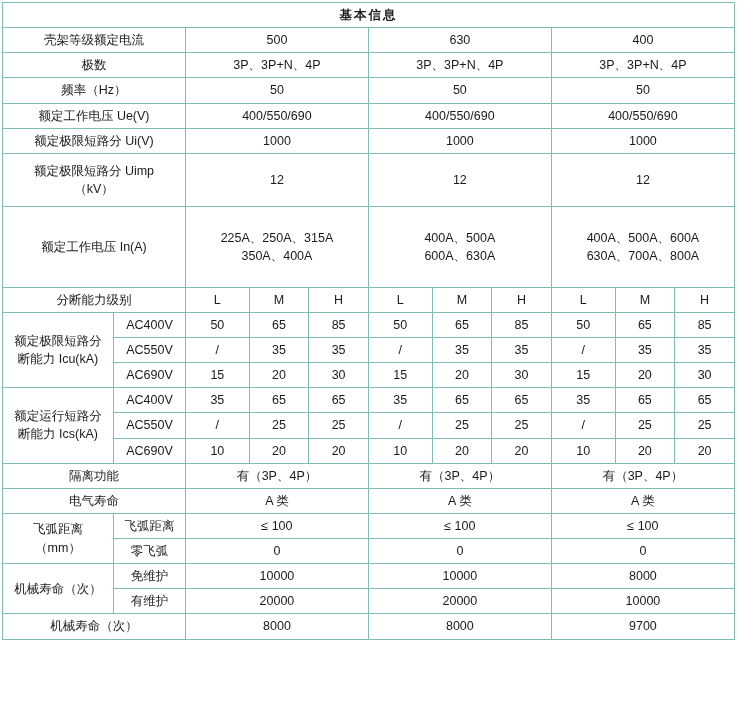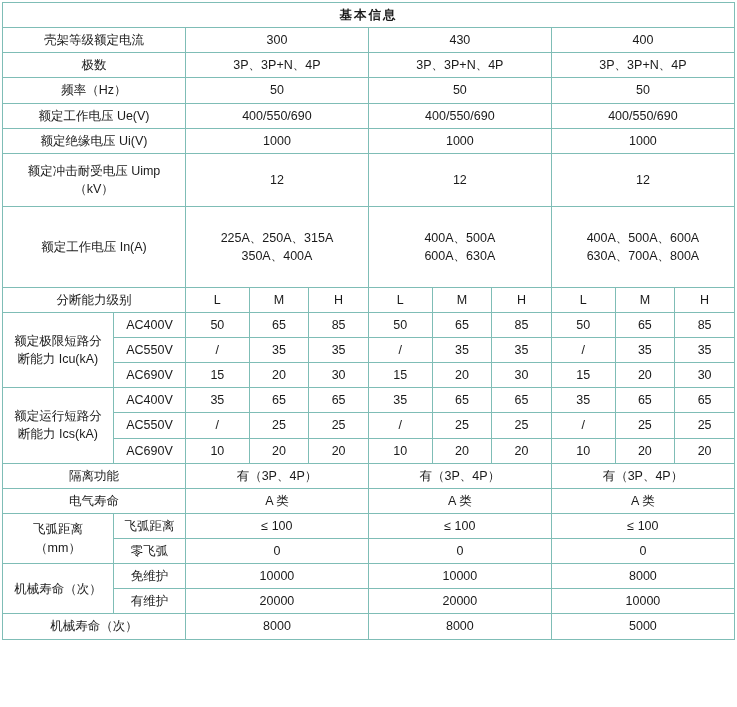--- a/index.html
+++ b/index.html
@@ -79,22 +79,22 @@
       <col style="width:58px">
     </colgroup>
 
     <tbody>
         <tr>
       <td class="hdr" colspan="11">基本信息</td>
     </tr>
 
     <tr>
       <td class="label" colspan="2">壳架等级额定电流</td>
-      <td colspan="3">300</td>
-      <td colspan="3">430</td>
+      <td colspan="3">500</td>
+      <td colspan="3">630</td>
       <td colspan="3">400</td>
     </tr>
 
     <tr>
       <td class="label" colspan="2">极数</td>
       <td colspan="3">3P、3P+N、4P</td>
       <td colspan="3">3P、3P+N、4P</td>
       <td colspan="3">3P、3P+N、4P</td>
     </tr>
 
@@ -106,28 +106,28 @@
     </tr>
 
     <tr>
       <td class="label" colspan="2">额定工作电压 Ue(V)</td>
       <td colspan="3">400/550/690</td>
       <td colspan="3">400/550/690</td>
       <td colspan="3">400/550/690</td>
     </tr>
 
     <tr>
-      <td class="label" colspan="2">额定绝缘电压 Ui(V)</td>
+      <td class="label" colspan="2">额定极限短路分 Ui(V)</td>
       <td colspan="3">1000</td>
       <td colspan="3">1000</td>
       <td colspan="3">1000</td>
     </tr>
 
     <tr>
-      <td class="label multi tall" colspan="2">额定冲击耐受电压 Uimp
+      <td class="label multi tall" colspan="2">额定极限短路分 Uimp
 （kV）</td>
       <td class="tall" colspan="3">12</td>
       <td class="tall" colspan="3">12</td>
       <td class="tall" colspan="3">12</td>
     </tr>
 
     <tr>
       <td class="label taller" colspan="2">额定工作电压 In(A)</td>
       <td class="multi taller" colspan="3">225A、250A、315A
 350A、400A</td>
@@ -267,18 +267,18 @@
       <td class="sub">有维护</td>
       <td colspan="3">20000</td>
       <td colspan="3">20000</td>
       <td colspan="3">10000</td>
     </tr>
 
     <tr>
       <td class="label" colspan="2">机械寿命（次）</td>
       <td colspan="3">8000</td>
       <td colspan="3">8000</td>
-      <td colspan="3">5000</td>
+      <td colspan="3">9700</td>
     </tr>
 
   </tbody>
     </table>
 </div>
 
 </body></html>

